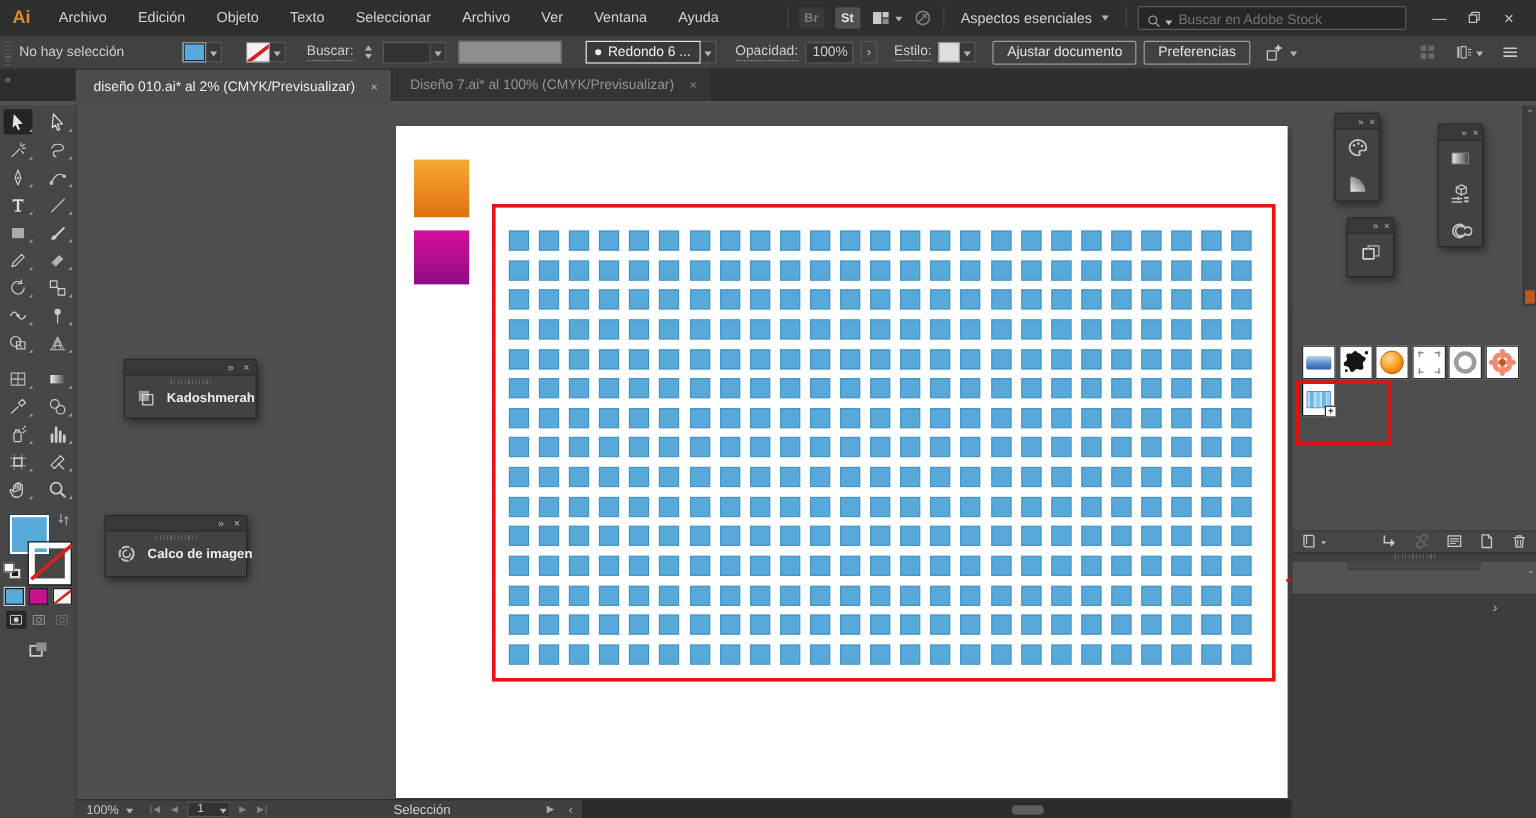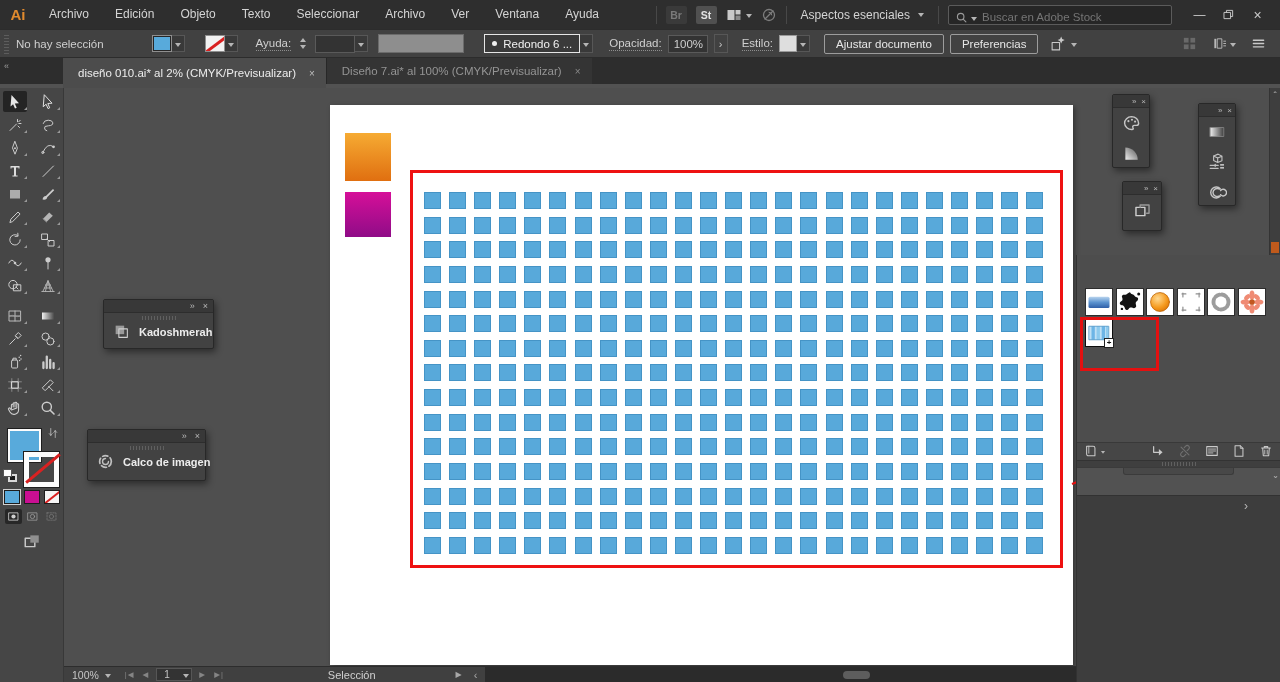--- a/index.html
+++ b/index.html
@@ -217,21 +217,21 @@
       <span class="ddchv">
           <span class="chv sm"></span>
         </span>
     </span>
     <span class="swgroup" style="margin-left:14px">
       <span class="strokesw"></span>
       <span class="ddchv">
           <span class="chv sm"></span>
         </span>
     </span>
-    <span class="lbl-dash" style="margin-left:12px">Ayuda:</span>
+    <span class="lbl-dash" style="margin-left:12px">Buscar:</span>
     <span class="stepper">
       <span class="tri-up"></span>
       <span class="tri-dn"></span>
     </span>
     <span class="swgroup">
       <span class="dd" style="width:40px"></span>
       <span class="ddchv">
           <span class="chv sm"></span>
         </span>
     </span>

